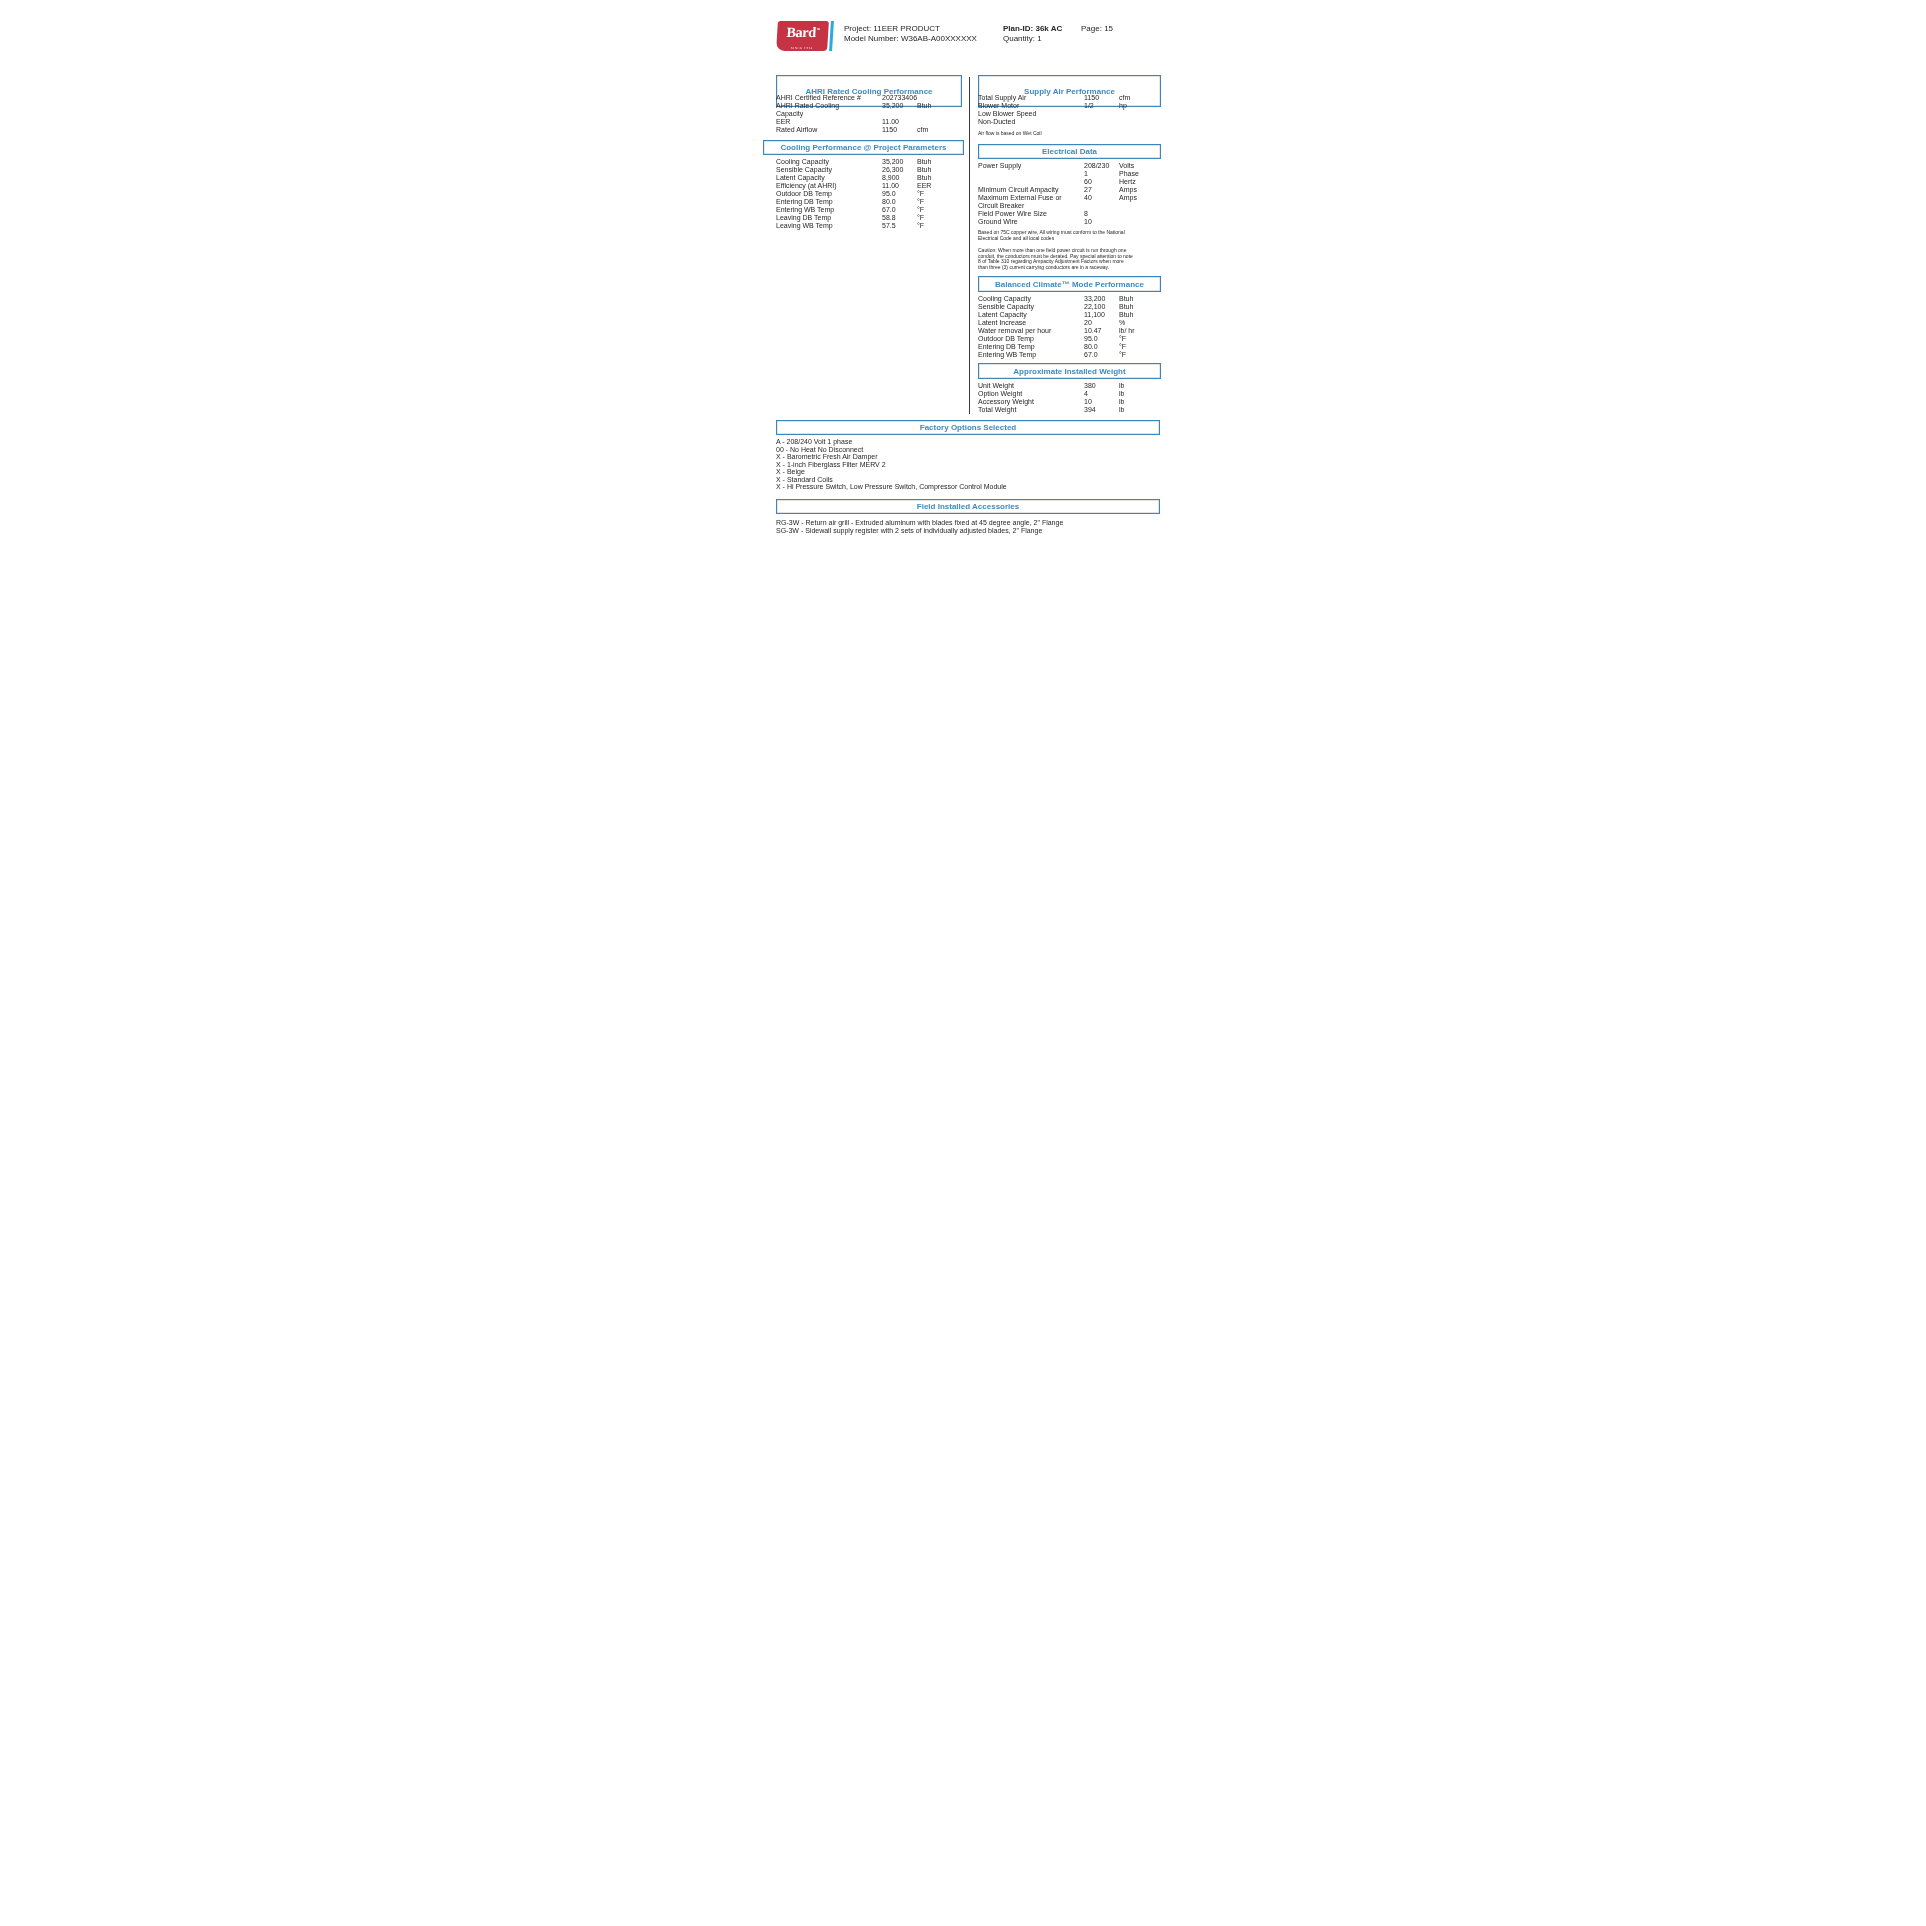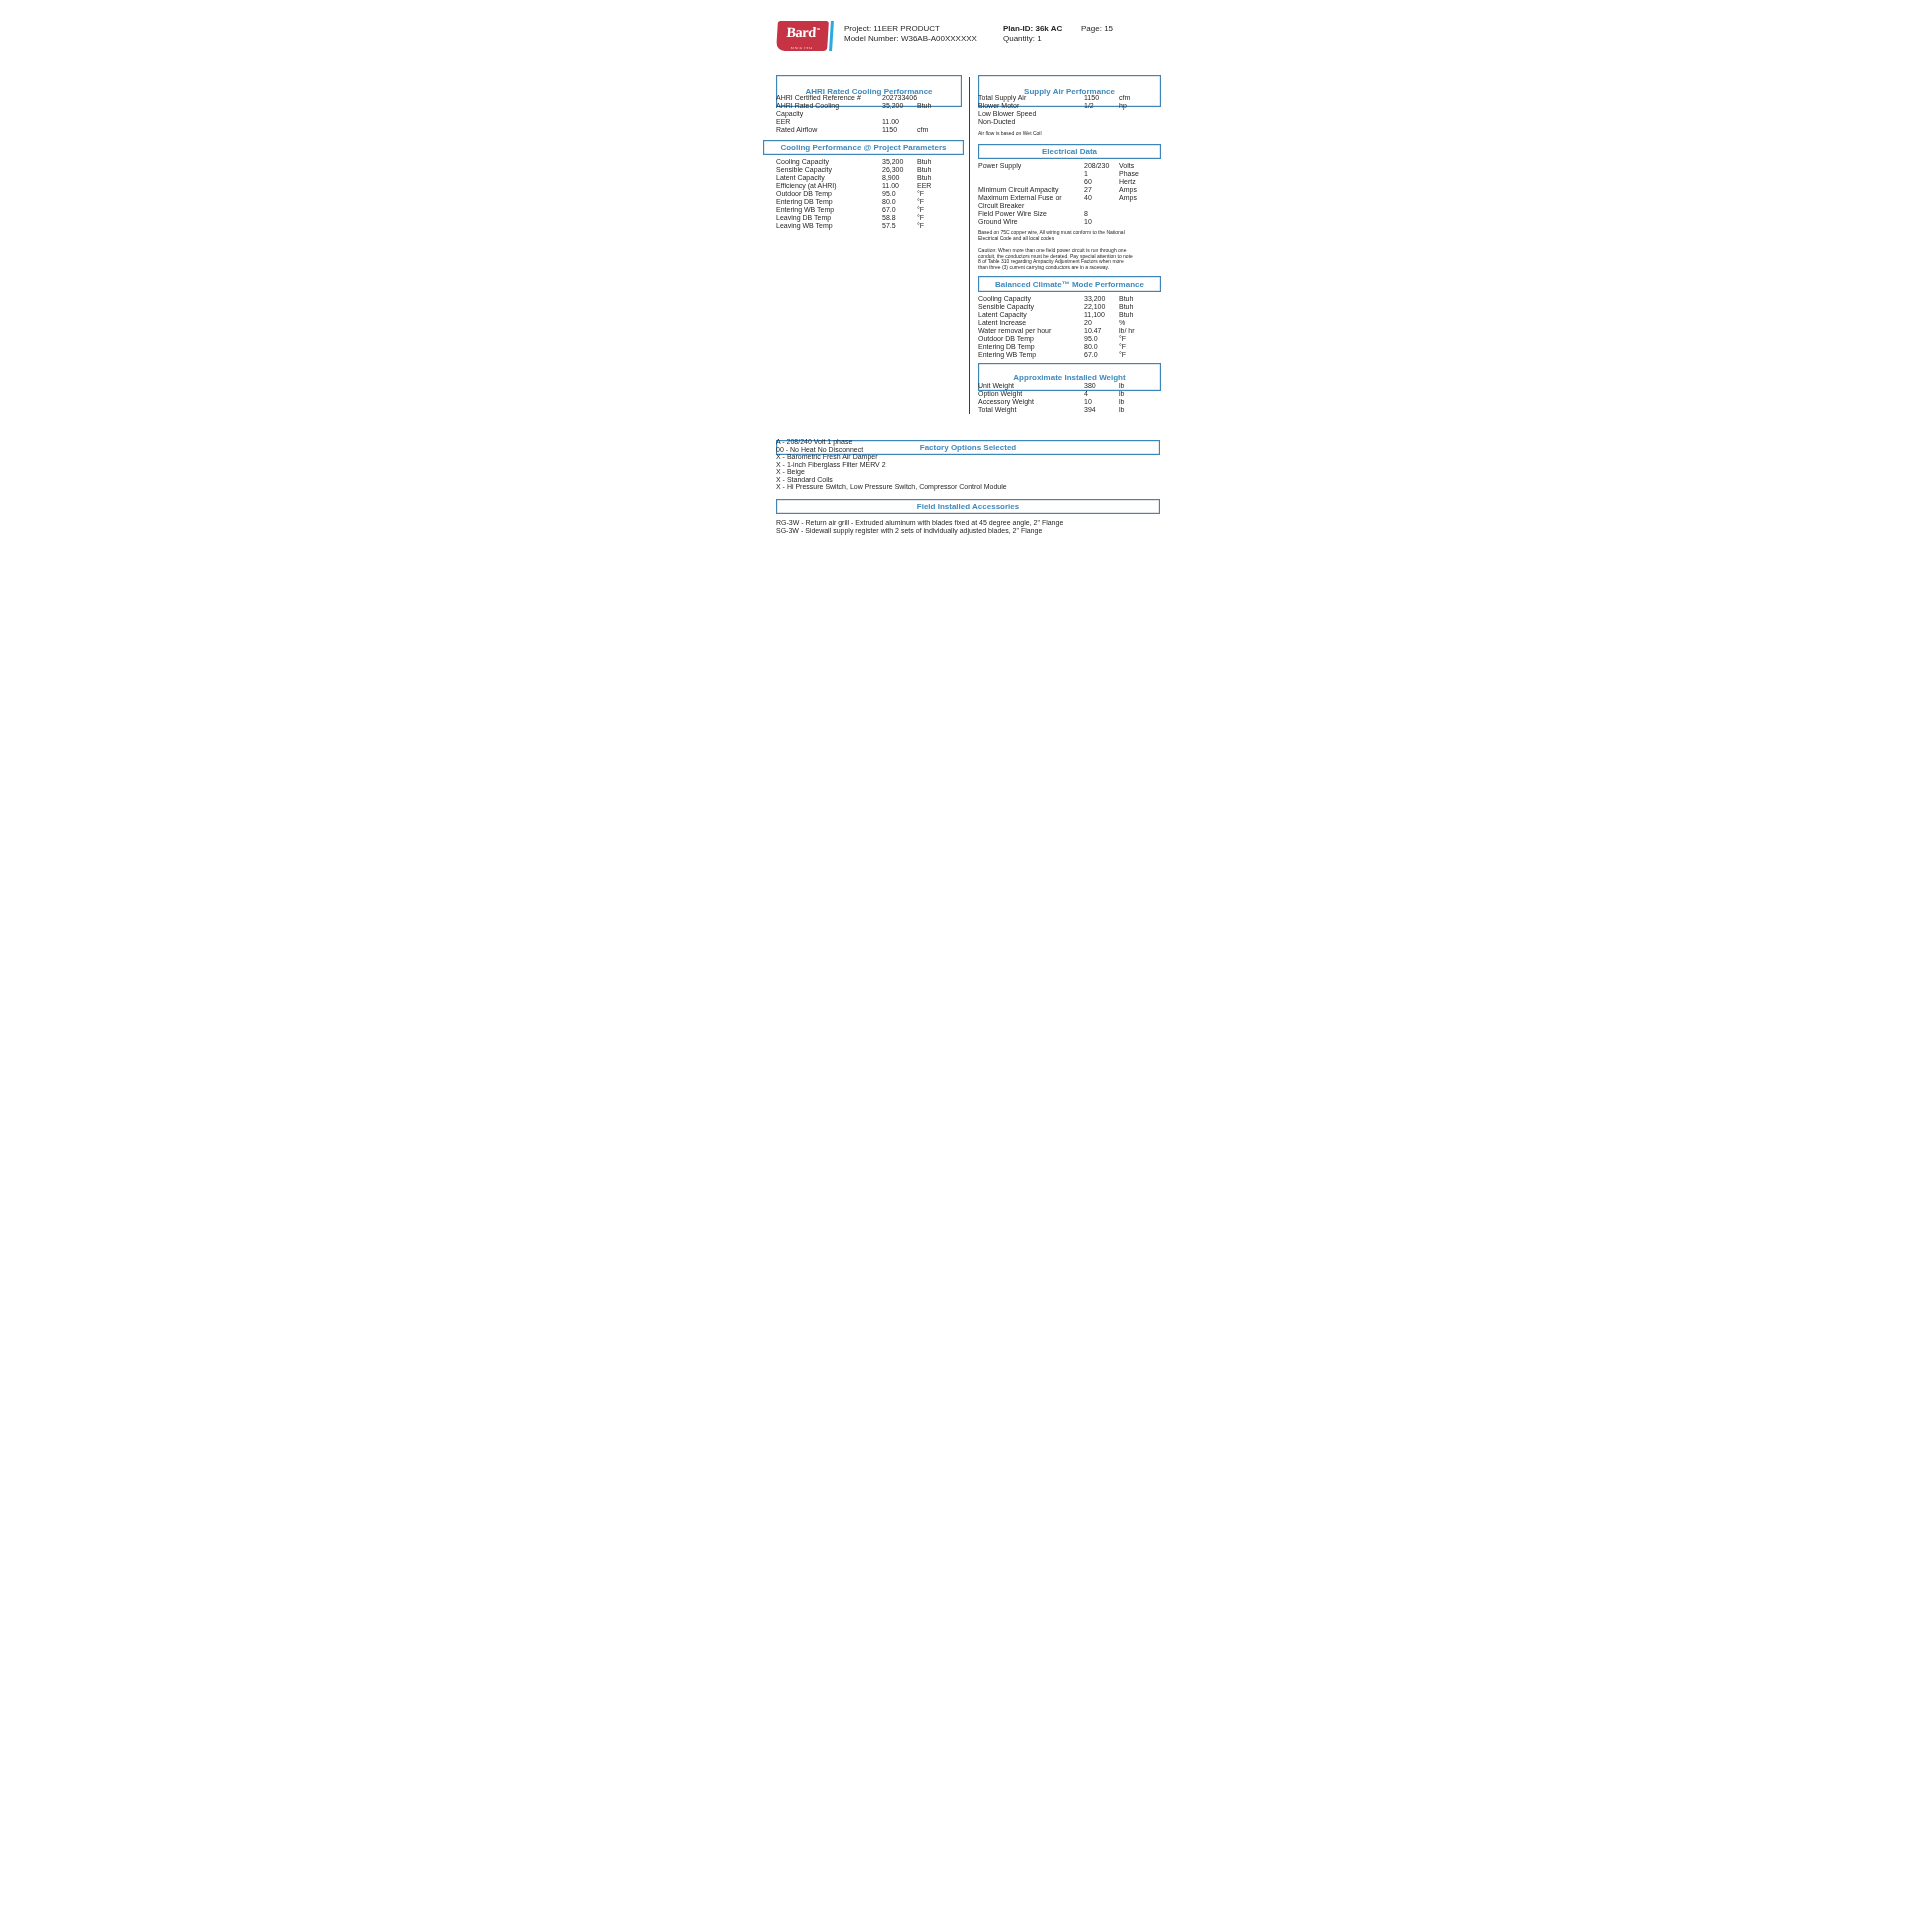--- a/index.html
+++ b/index.html
@@ -42,22 +42,22 @@
     box-shadow:inset 0 0 0 0.4px rgba(25,70,110,.30);
     background:#fff;
     display:flex;align-items:center;justify-content:center;
   }
   .title{font-size:8px;font-weight:bold;color:var(--title-blue,#3F8ABD);white-space:nowrap;}
   .box-ahri{left:31px;top:75px;width:186px;height:32px;}
   .box-cooling{left:18px;top:140px;width:201px;height:15.4px;}
   .box-supply{left:233px;top:75px;width:183px;height:32px;}
   .box-electrical{left:233px;top:144px;width:183px;height:14.6px;}
   .box-balanced{left:233px;top:276px;width:183px;height:16px;}
-  .box-weight{left:233px;top:363px;width:183px;height:28px;}
-  .box-factory{left:31px;top:420px;width:384px;height:15.4px;margin-top:20px;}
+  .box-weight{left:233px;top:363px;width:183px;height:16px;}
+  .box-factory{left:31px;top:420px;width:384px;height:15.4px;}
   .box-accessories{left:31px;top:499px;width:384px;height:14.6px;}
   
   .rows{position:absolute;}
   .rows-ahri{left:31px;top:94px;}
   .rows-cooling{left:31px;top:158px;}
   .rows-supply{left:233px;top:94px;}
   .rows-electrical{left:233px;top:162px;}
   .rows-balanced{left:233px;top:295px;}
   .rows-weight{left:233px;top:382px;}
   .row{position:relative;height:8px;line-height:8px;font-size:7px;white-space:nowrap;}

